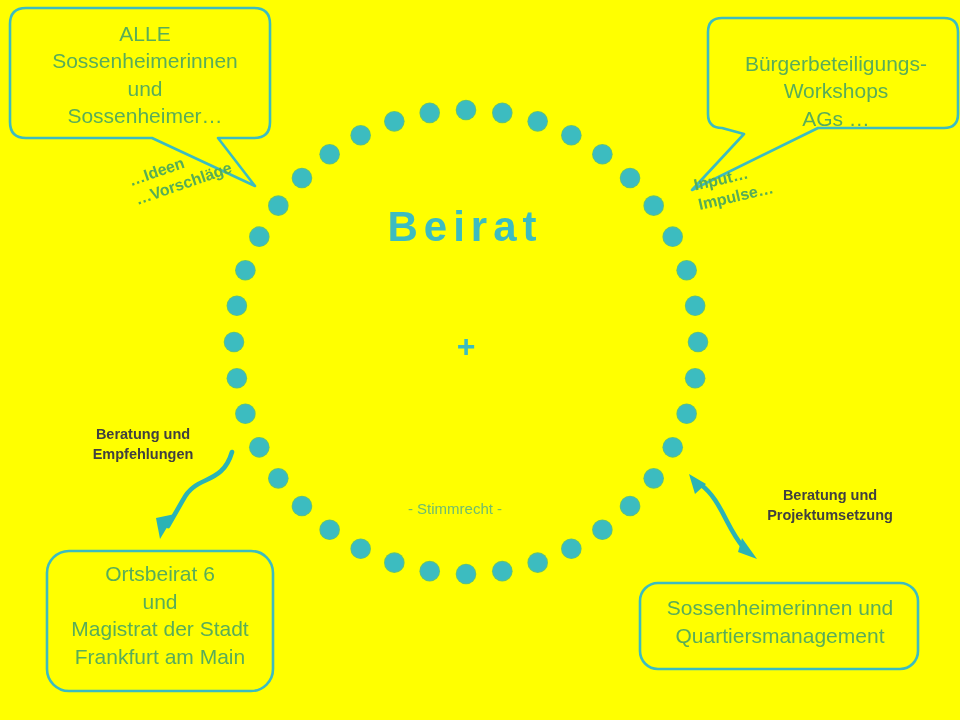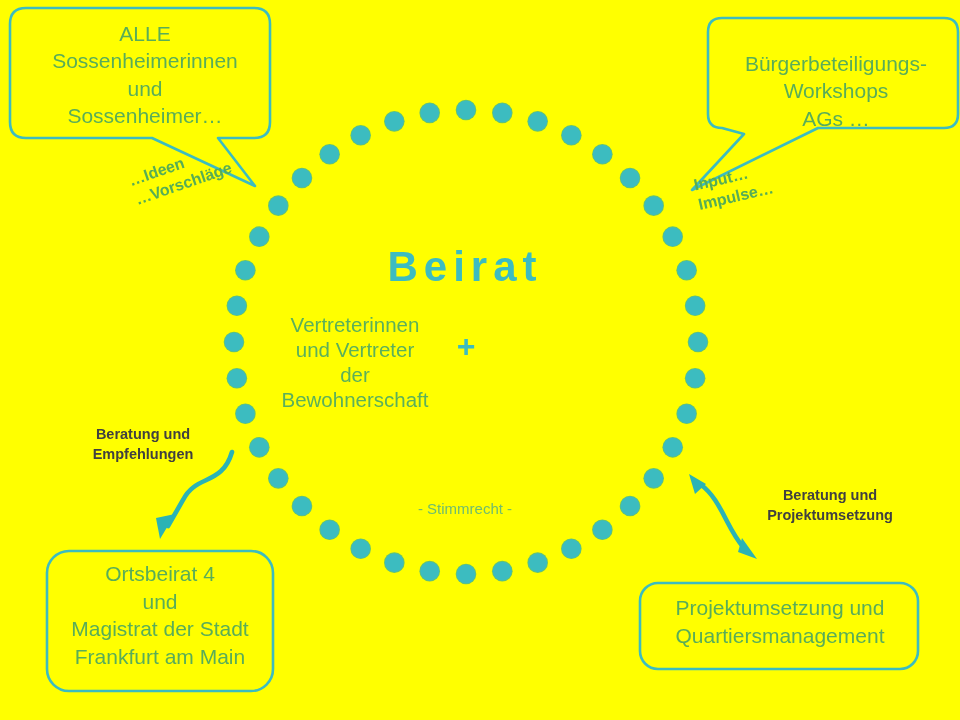--- a/index.html
+++ b/index.html
@@ -79,21 +79,20 @@
   #beirat-title {
     position: absolute;
     left: 300px;
     top: 203px;
     width: 330px;
     text-align: center;
     font-size: 42px;
     font-weight: bold;
     letter-spacing: 6px;
     color: #3cbcc0;
-    margin-top: 40px;
   }
   #col-left {
     left: 265px;
     top: 312px;
     width: 180px;
     font-size: 20.5px;
     color: #5bb05b;
   }
   #col-right {
     left: 490px;
@@ -107,21 +106,21 @@
     left: 446px;
     top: 330px;
     width: 40px;
     text-align: center;
     font-size: 32px;
     font-weight: bold;
     color: #3cbcc0;
     line-height: 1;
   }
   #stimmrecht {
-    left: 370px;
+    left: 360px;
     top: 500px;
     width: 190px;
     font-size: 15px;
     color: #6fbc6f;
   }
 
   
   .arrow-label {
     position: absolute;
     color: #404040;
@@ -287,37 +286,33 @@
 AGs …</div>
 
   <div class="rot-label" id="label-ideen">…Ideen
 …Vorschläge</div>
 
   <div class="rot-label" id="label-input">Input…
 Impulse…</div>
 
   <div id="beirat-title">Beirat</div>
 
-  <div class="txt" id="col-left">Vertreterinnen
-und Vertreter
-der
-Bewohnerschaft</div>
 
   <div id="plus-sign">+</div>
 
 
   <div class="txt" id="stimmrecht">- Stimmrecht -</div>
 
   <div class="arrow-label" id="label-beratung-links">Beratung und
 Empfehlungen</div>
 
   <div class="arrow-label" id="label-beratung-rechts">Beratung und
 Projektumsetzung</div>
 
-  <div class="txt box-text" id="box-left-text">Ortsbeirat 4
+  <div class="txt box-text" id="box-left-text">Ortsbeirat 6
 und
 Magistrat der Stadt
 Frankfurt am Main</div>
 
-  <div class="txt box-text" id="box-right-text">Projektumsetzung und
+  <div class="txt box-text" id="box-right-text">Sossenheimerinnen und
 Quartiersmanagement</div>
 
 </div>
 
 </body></html>

